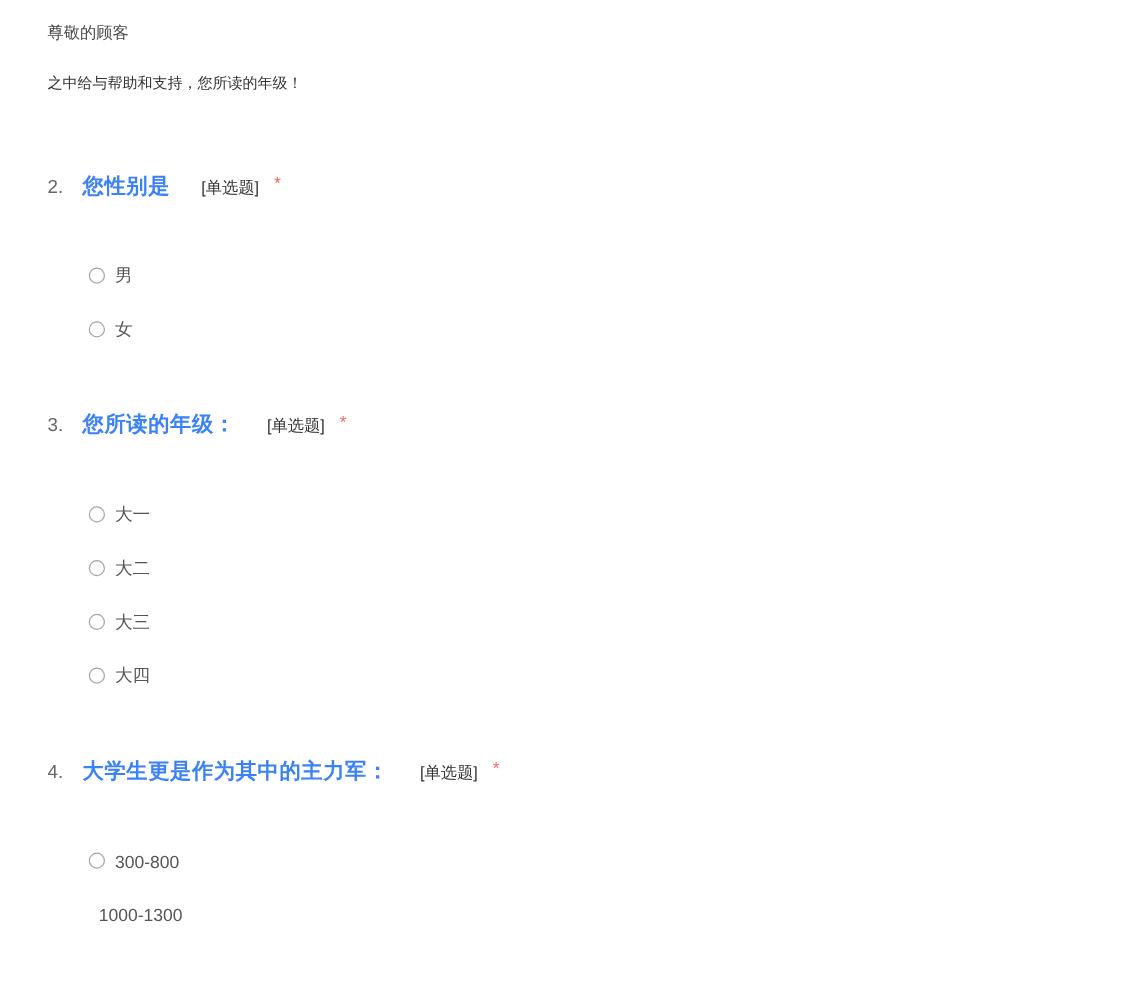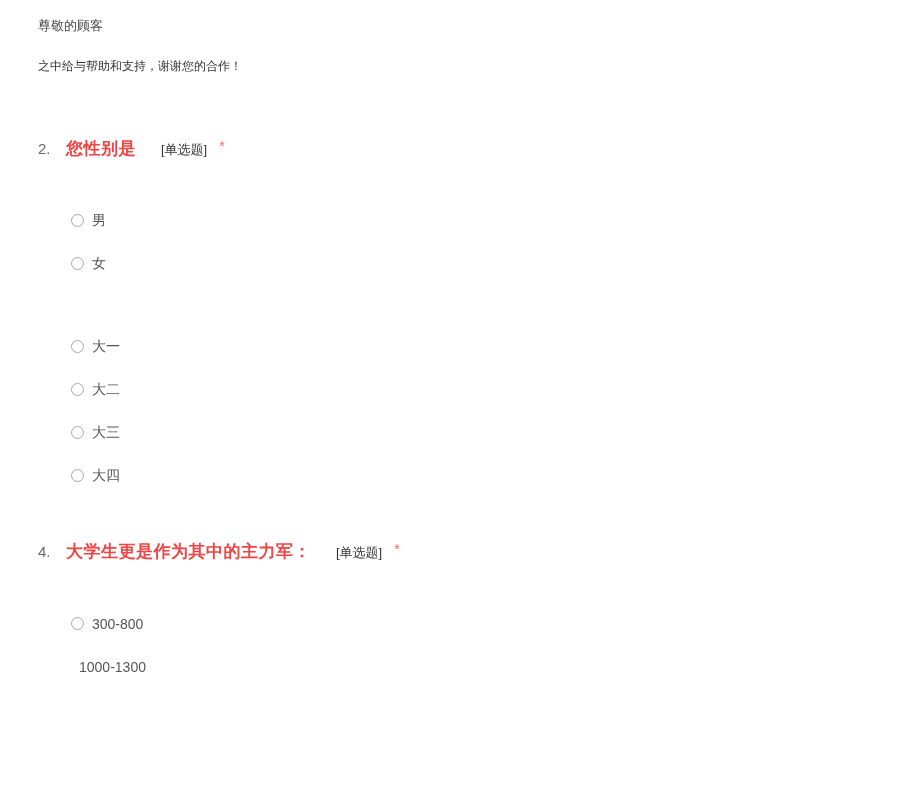--- a/index.html
+++ b/index.html
@@ -44,21 +44,21 @@
   .q-number {
     display: inline-block;
     width: 26px;
     margin-right: 2px;
     font-size: 15px;
     color: #666666;
   }
   .q-title {
     font-size: 17px;
     font-weight: 700;
-    color: #ef4444;
+    color: #3b82f6;
     letter-spacing: 0.5px;
   }
   .q-type {
     font-size: 13px;
     color: #333333;
     margin-left: 11px;
     padding-left: 14px;
   }
   .q-star {
     font-size: 14px;
@@ -92,21 +92,21 @@
   }
 </style>
 </head>
 <body>
 
 <div class="page">
 
   <div class="intro-title">尊敬的顾客</div>
 
   <div class="intro-text">
-    <div class="intro-line">之中给与帮助和支持，谢谢您的合作！</div>
+    <div class="intro-line">之中给与帮助和支持，您所读的年级！</div>
   </div>
 
   <div>
   <div class="question first">
     <div class="q-header">
       <span class="q-number">2.</span><span class="q-title">您性别是</span><span class="q-type">[单选题]</span><span class="q-star">*</span>
     </div>
     <div class="options">
   <div class="option-row">
     <span class="radio"></span>
@@ -114,20 +114,23 @@
   </div>
 
   <div class="option-row">
     <span class="radio"></span>
     <span class="option-label">女</span>
   </div>
 </div>
   </div>
 
   <div class="question">
+    <div class="q-header">
+      <span class="q-number">3.</span><span class="q-title">您所读的年级：</span><span class="q-type">[单选题]</span><span class="q-star">*</span>
+    </div>
     <div class="options">
   <div class="option-row">
     <span class="radio"></span>
     <span class="option-label">大一</span>
   </div>
 
   <div class="option-row">
     <span class="radio"></span>
     <span class="option-label">大二</span>
   </div>

